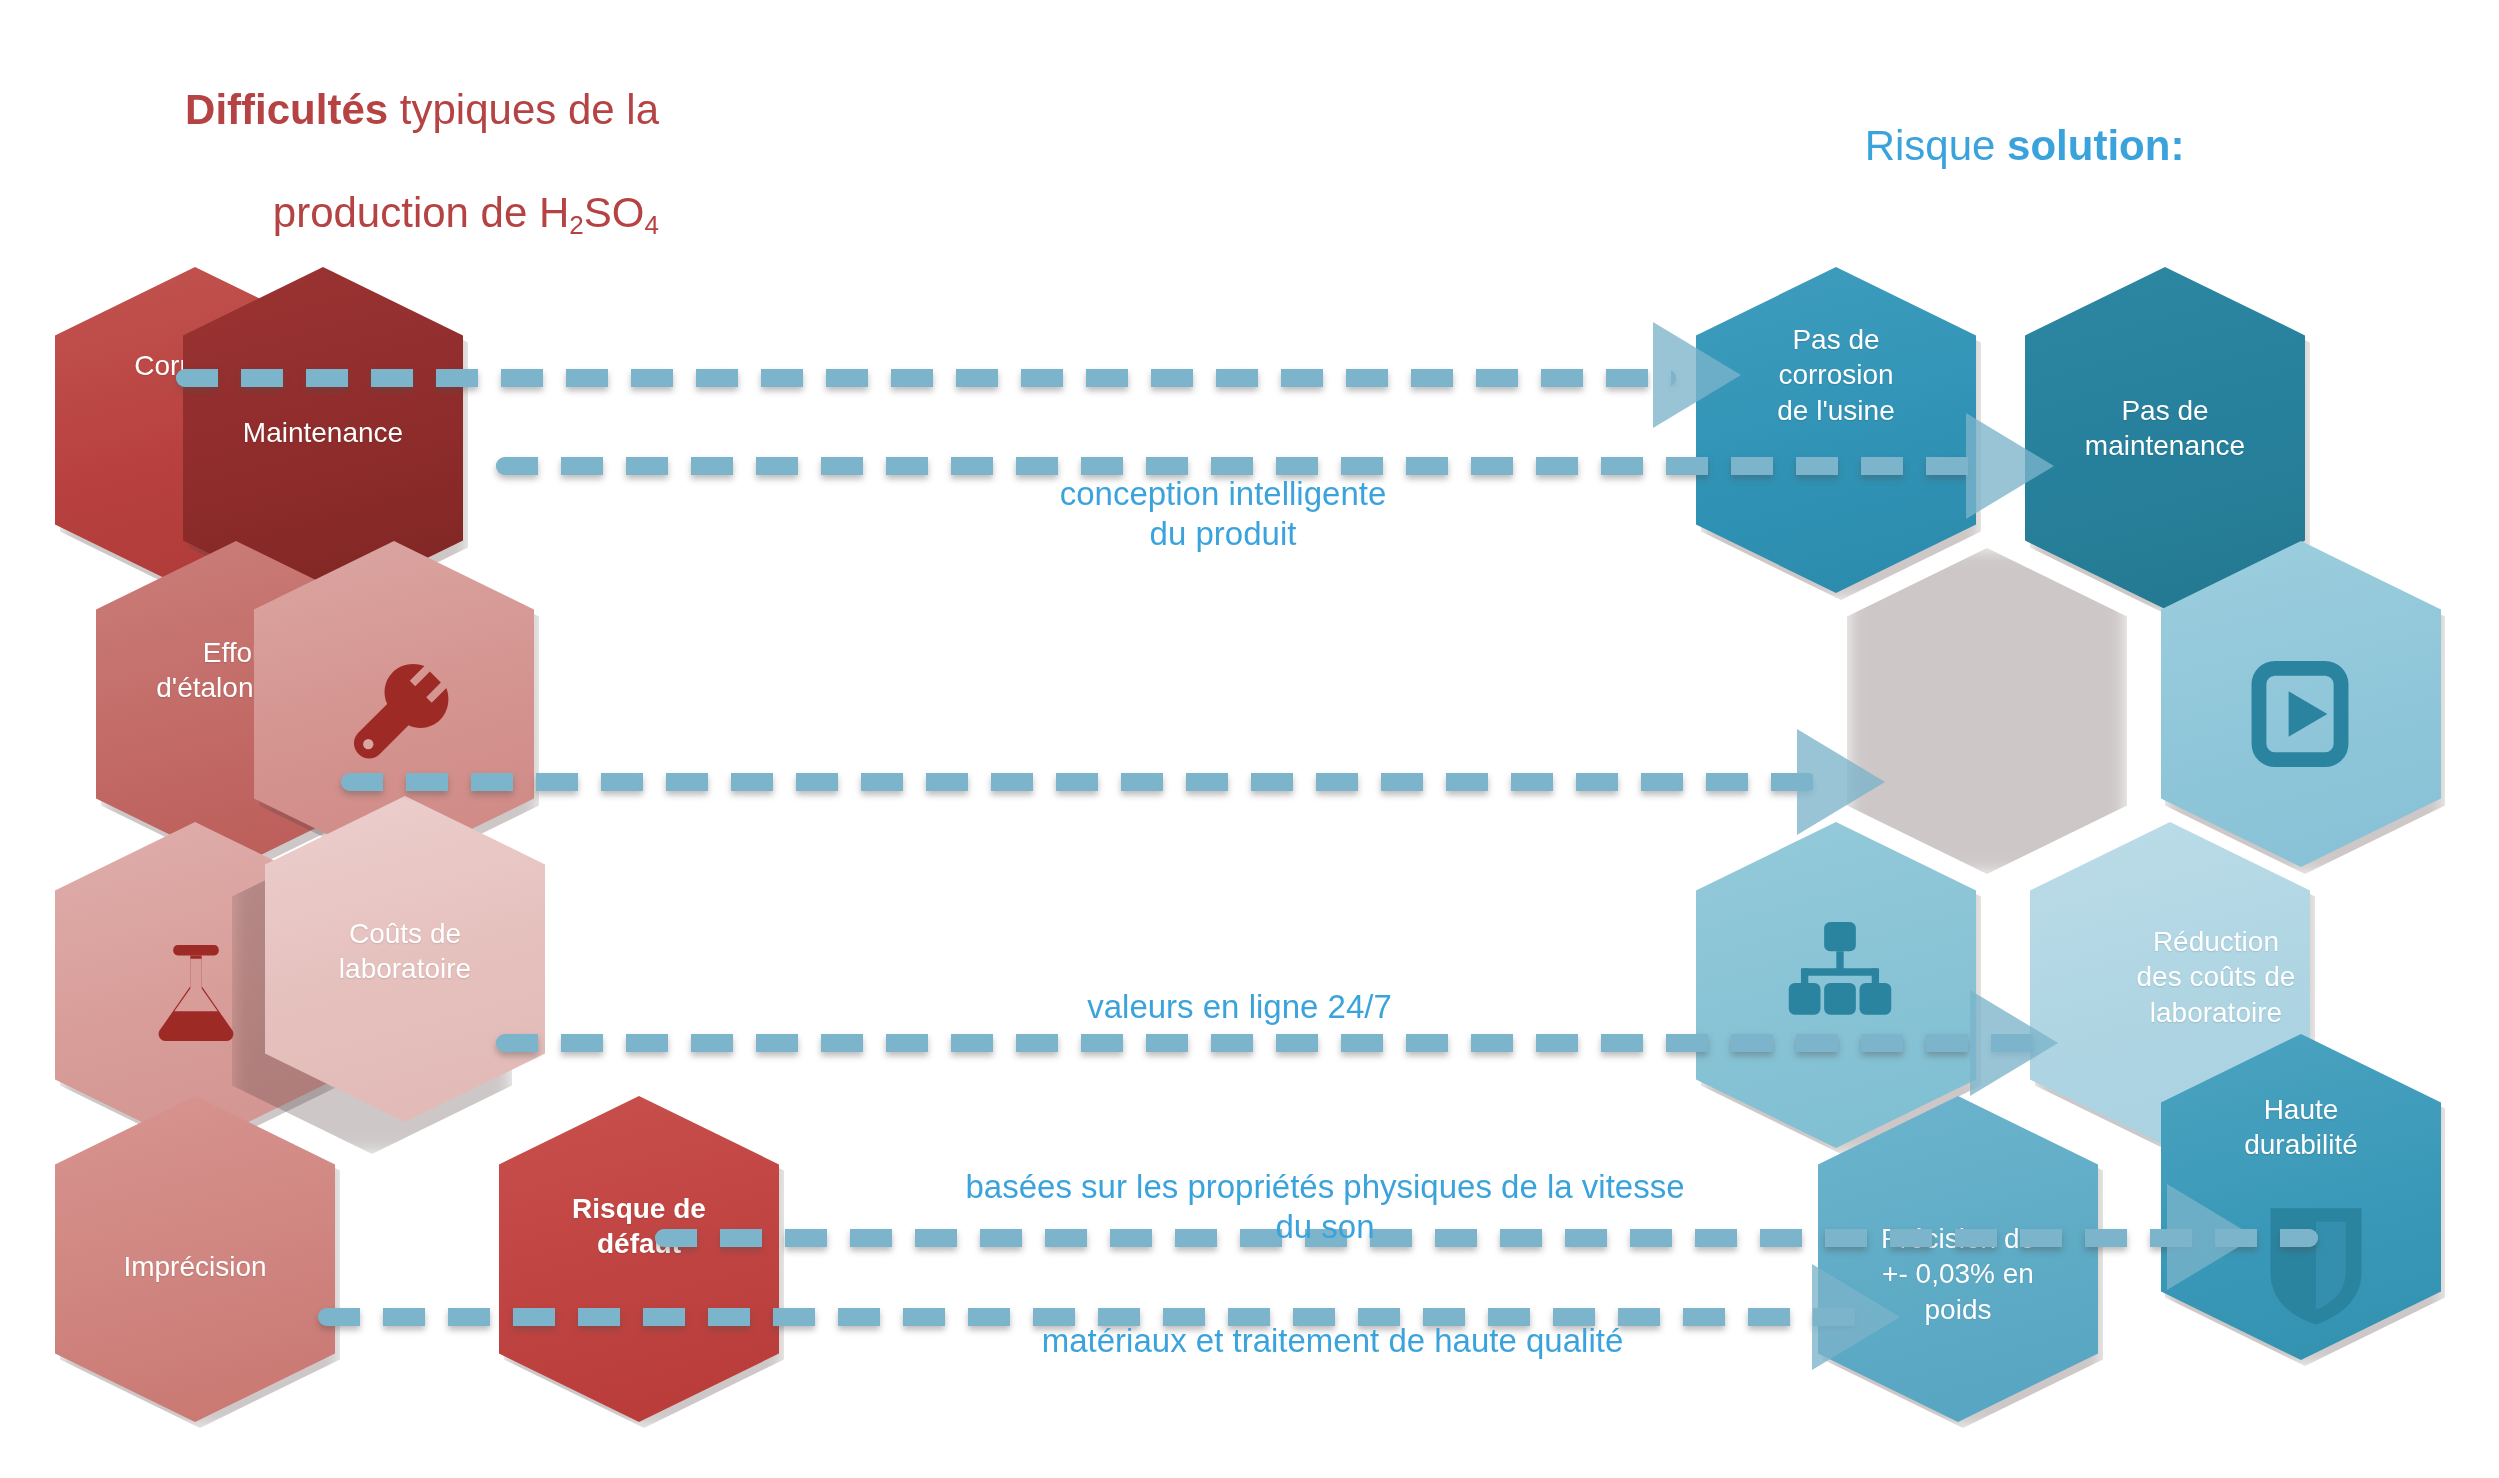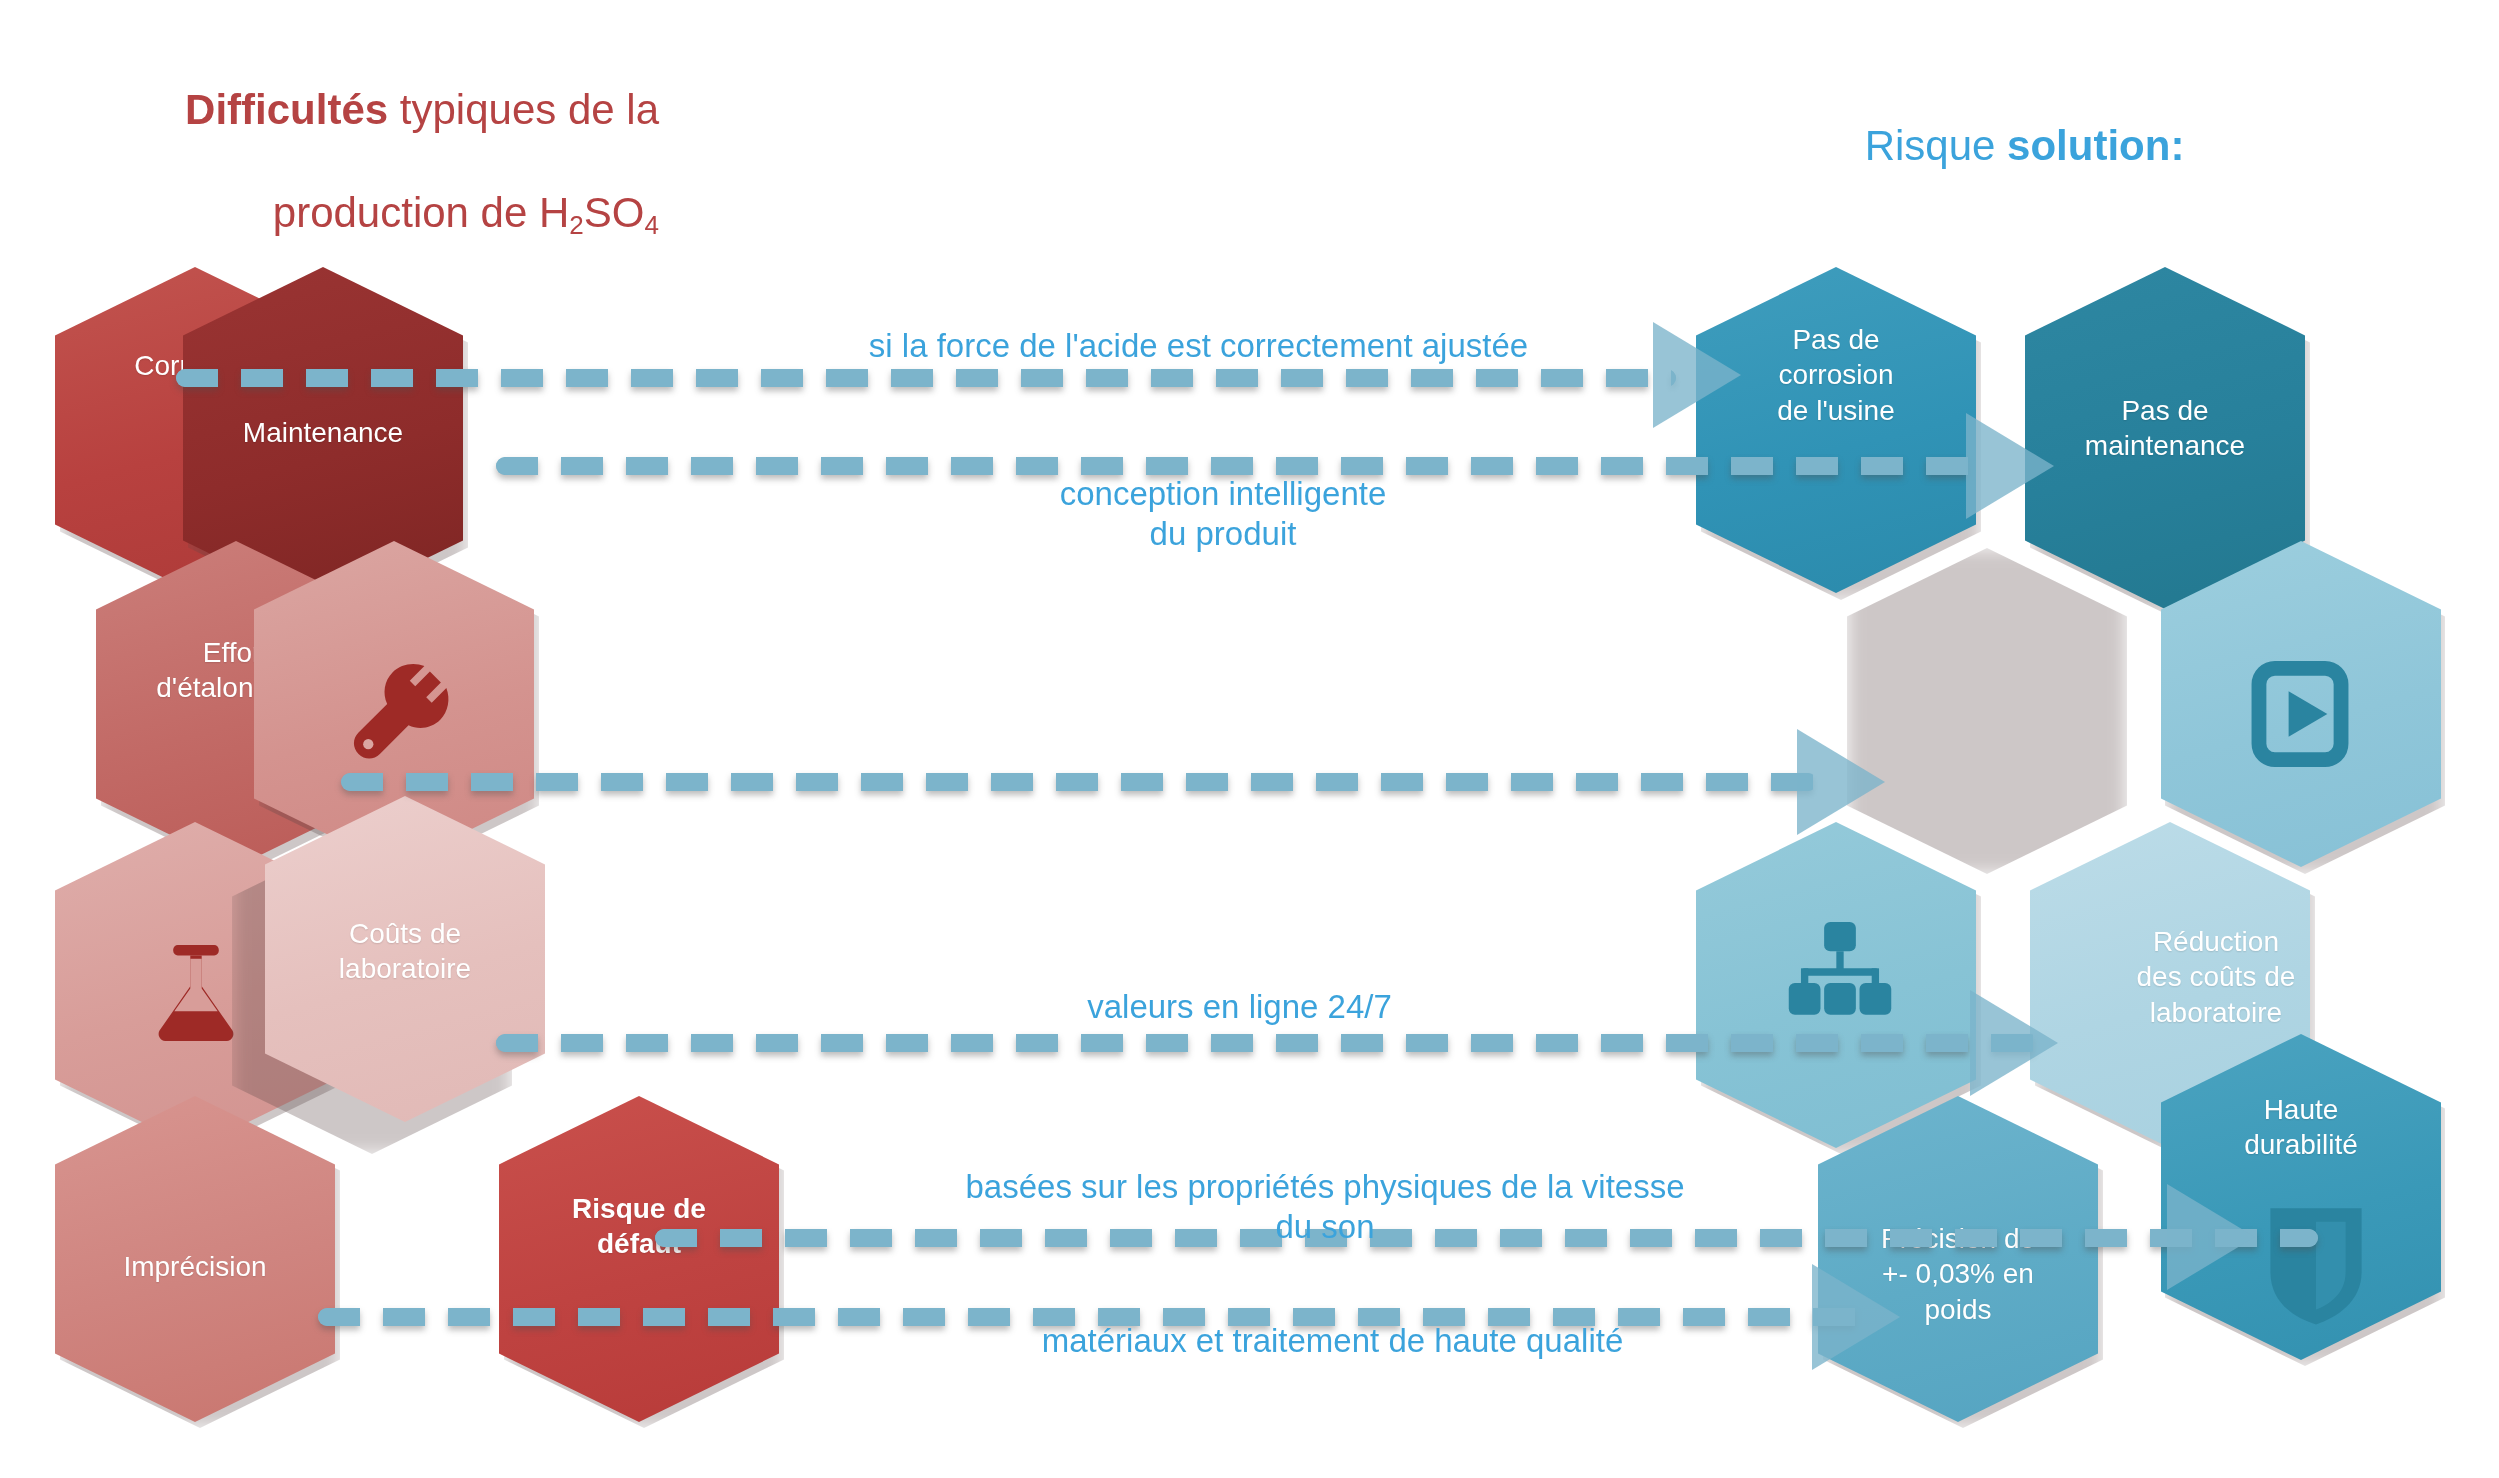--- a/index.html
+++ b/index.html
@@ -290,21 +290,20 @@
 
   <div class="dash" style="left:496px; top:1034px; width:1543px;"></div>
   <div class="arrow" style="left:1970px; top:990px; opacity:0.78;"></div>
 
   <div class="dash" style="left:655px; top:1229px; width:1663px;"></div>
   <div class="arrow" style="left:2167px; top:1184px; opacity:0.78;"></div>
 
   <div class="dash" style="left:318px; top:1308px; width:1551px;"></div>
   <div class="arrow" style="left:1812px; top:1264px; opacity:0.78;"></div>
 
-  <div class="conn-text" style="left:734px; top:326px; width:929px;">si la force de l'acide est correctement ajustée</div>
 
   <div class="conn-text" style="left:856px; top:474px; width:734px;">conception intelligente
 du produit</div>
 
 
   <div class="conn-text" style="left:954px; top:987px; width:571px;">valeurs en ligne 24/7</div>
 
   <div class="conn-text" style="left:823px; top:1321px; width:1019px;">matériaux et traitement de haute qualité</div>
 
   <div class="conn-text" style="left:783px; top:1167px; width:1084px;">basées sur les propriétés physiques de la vitesse

